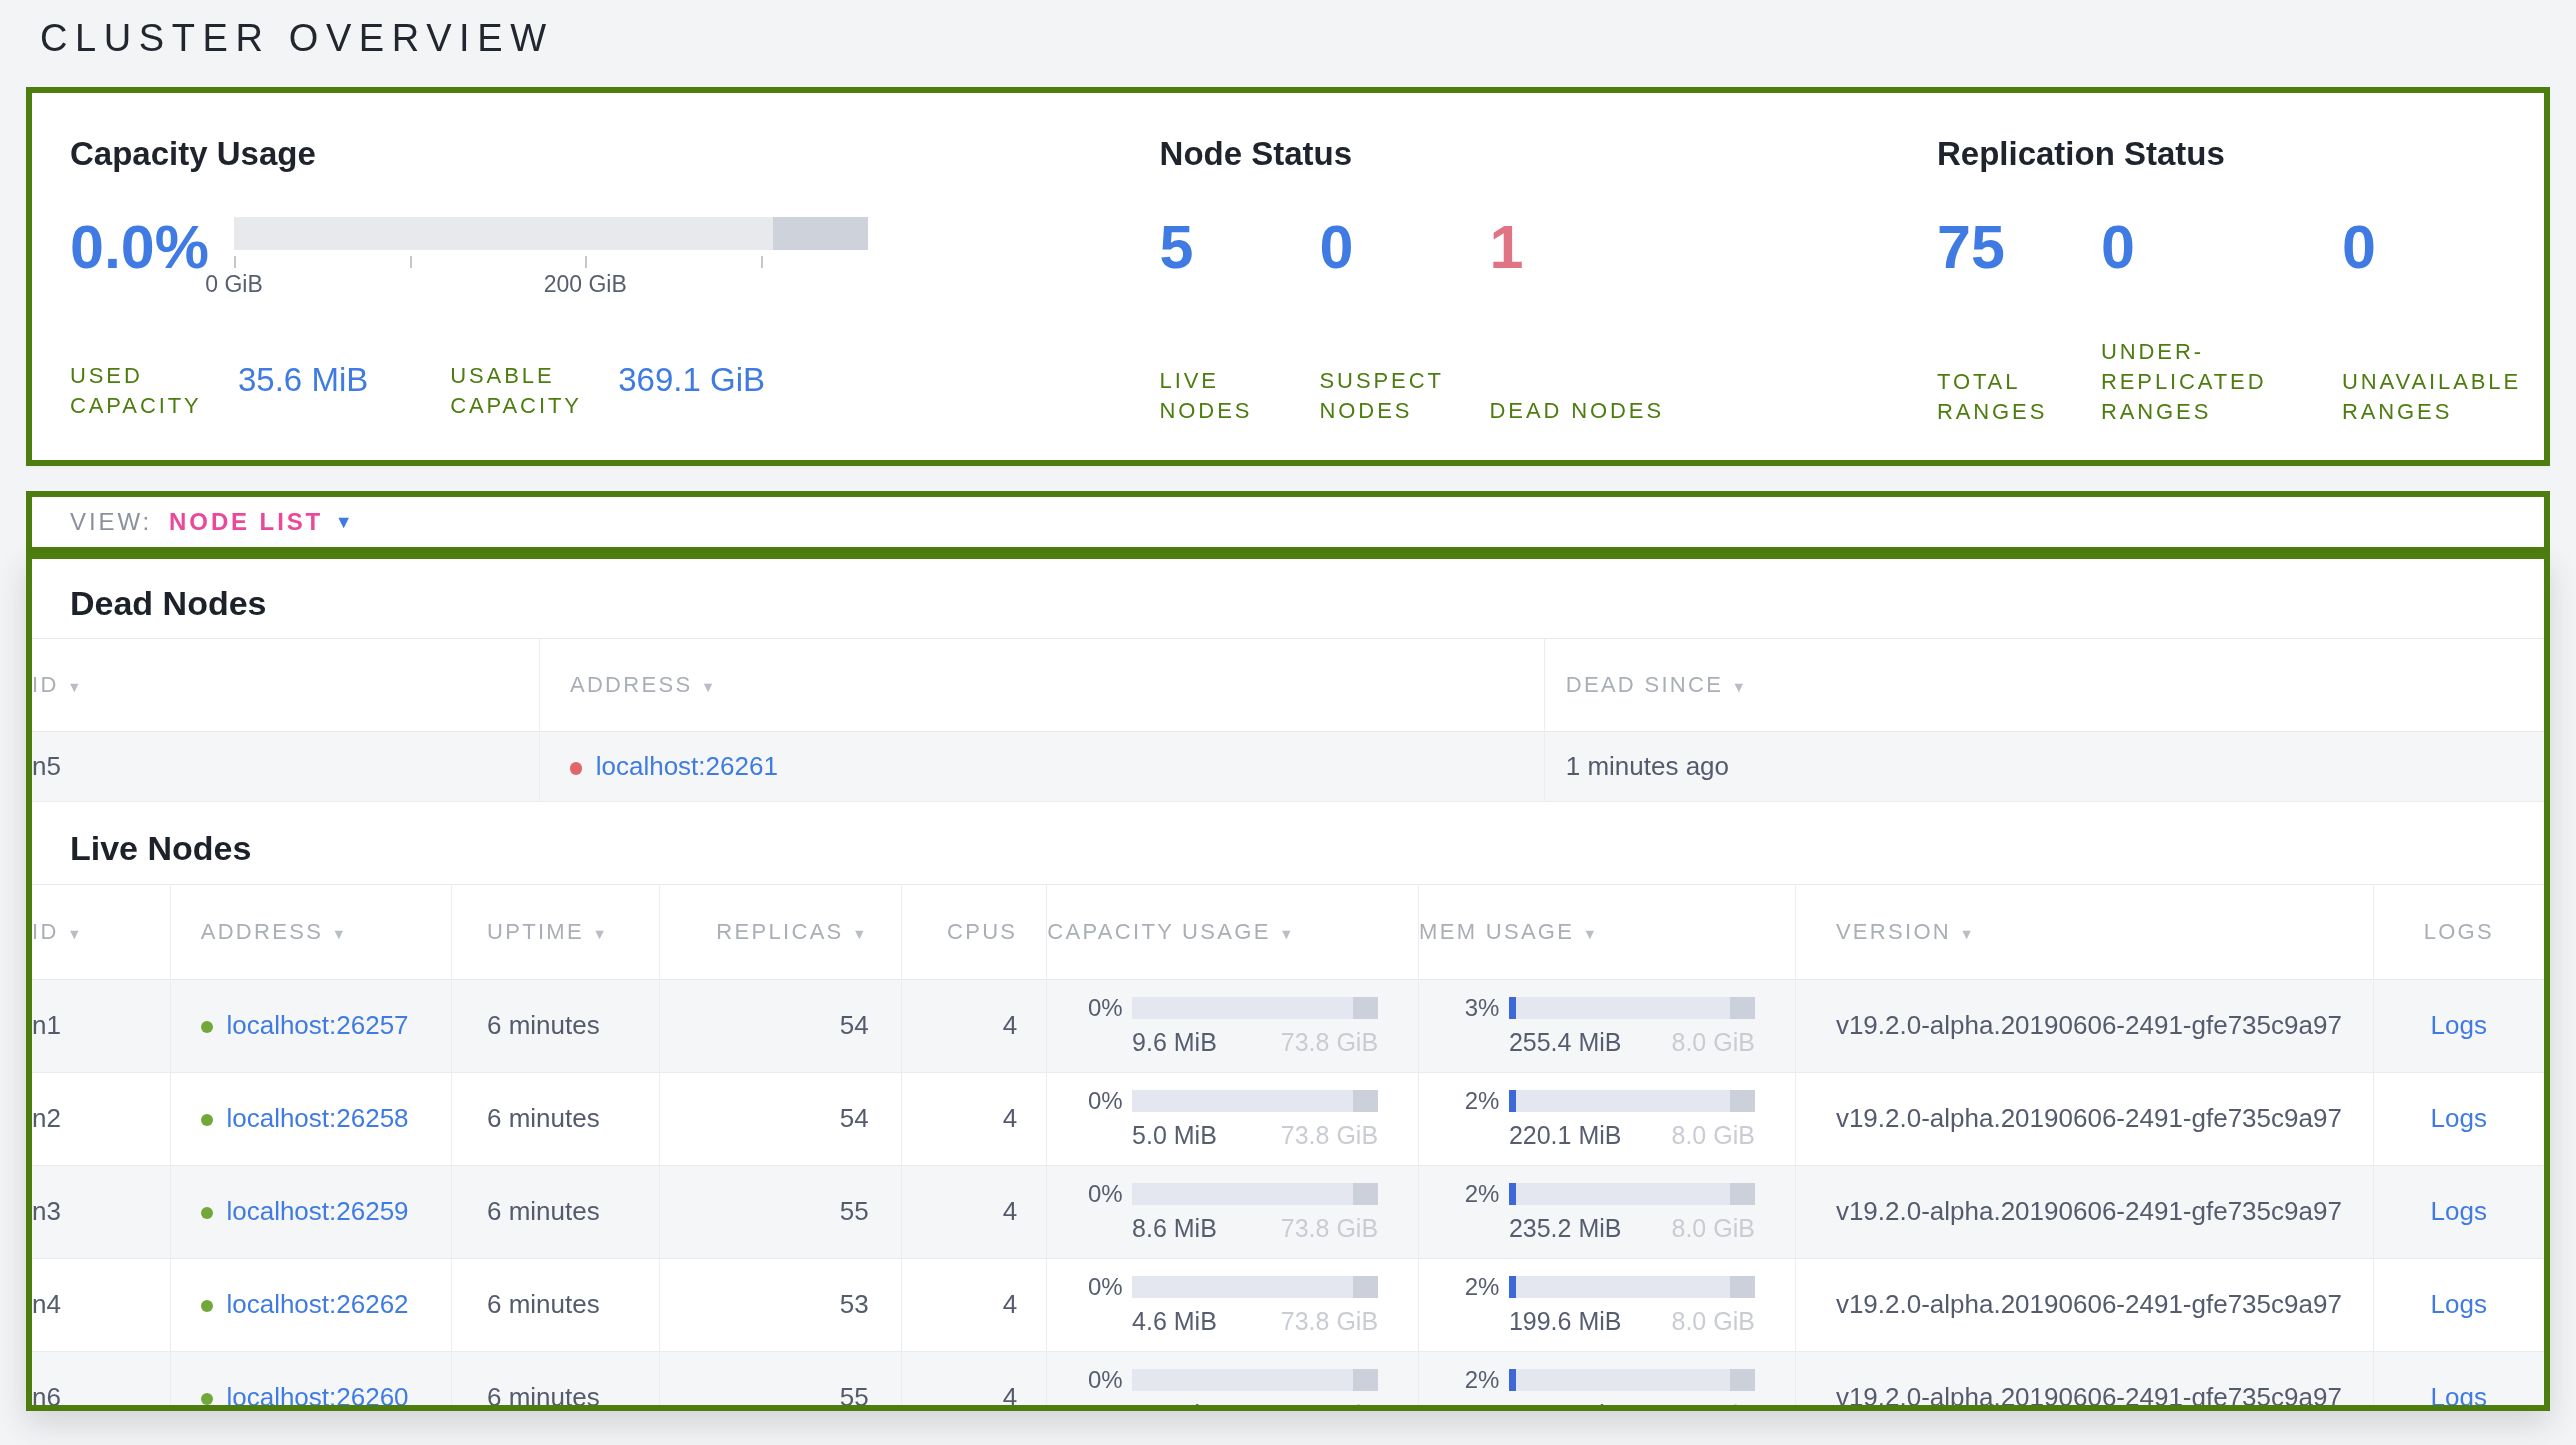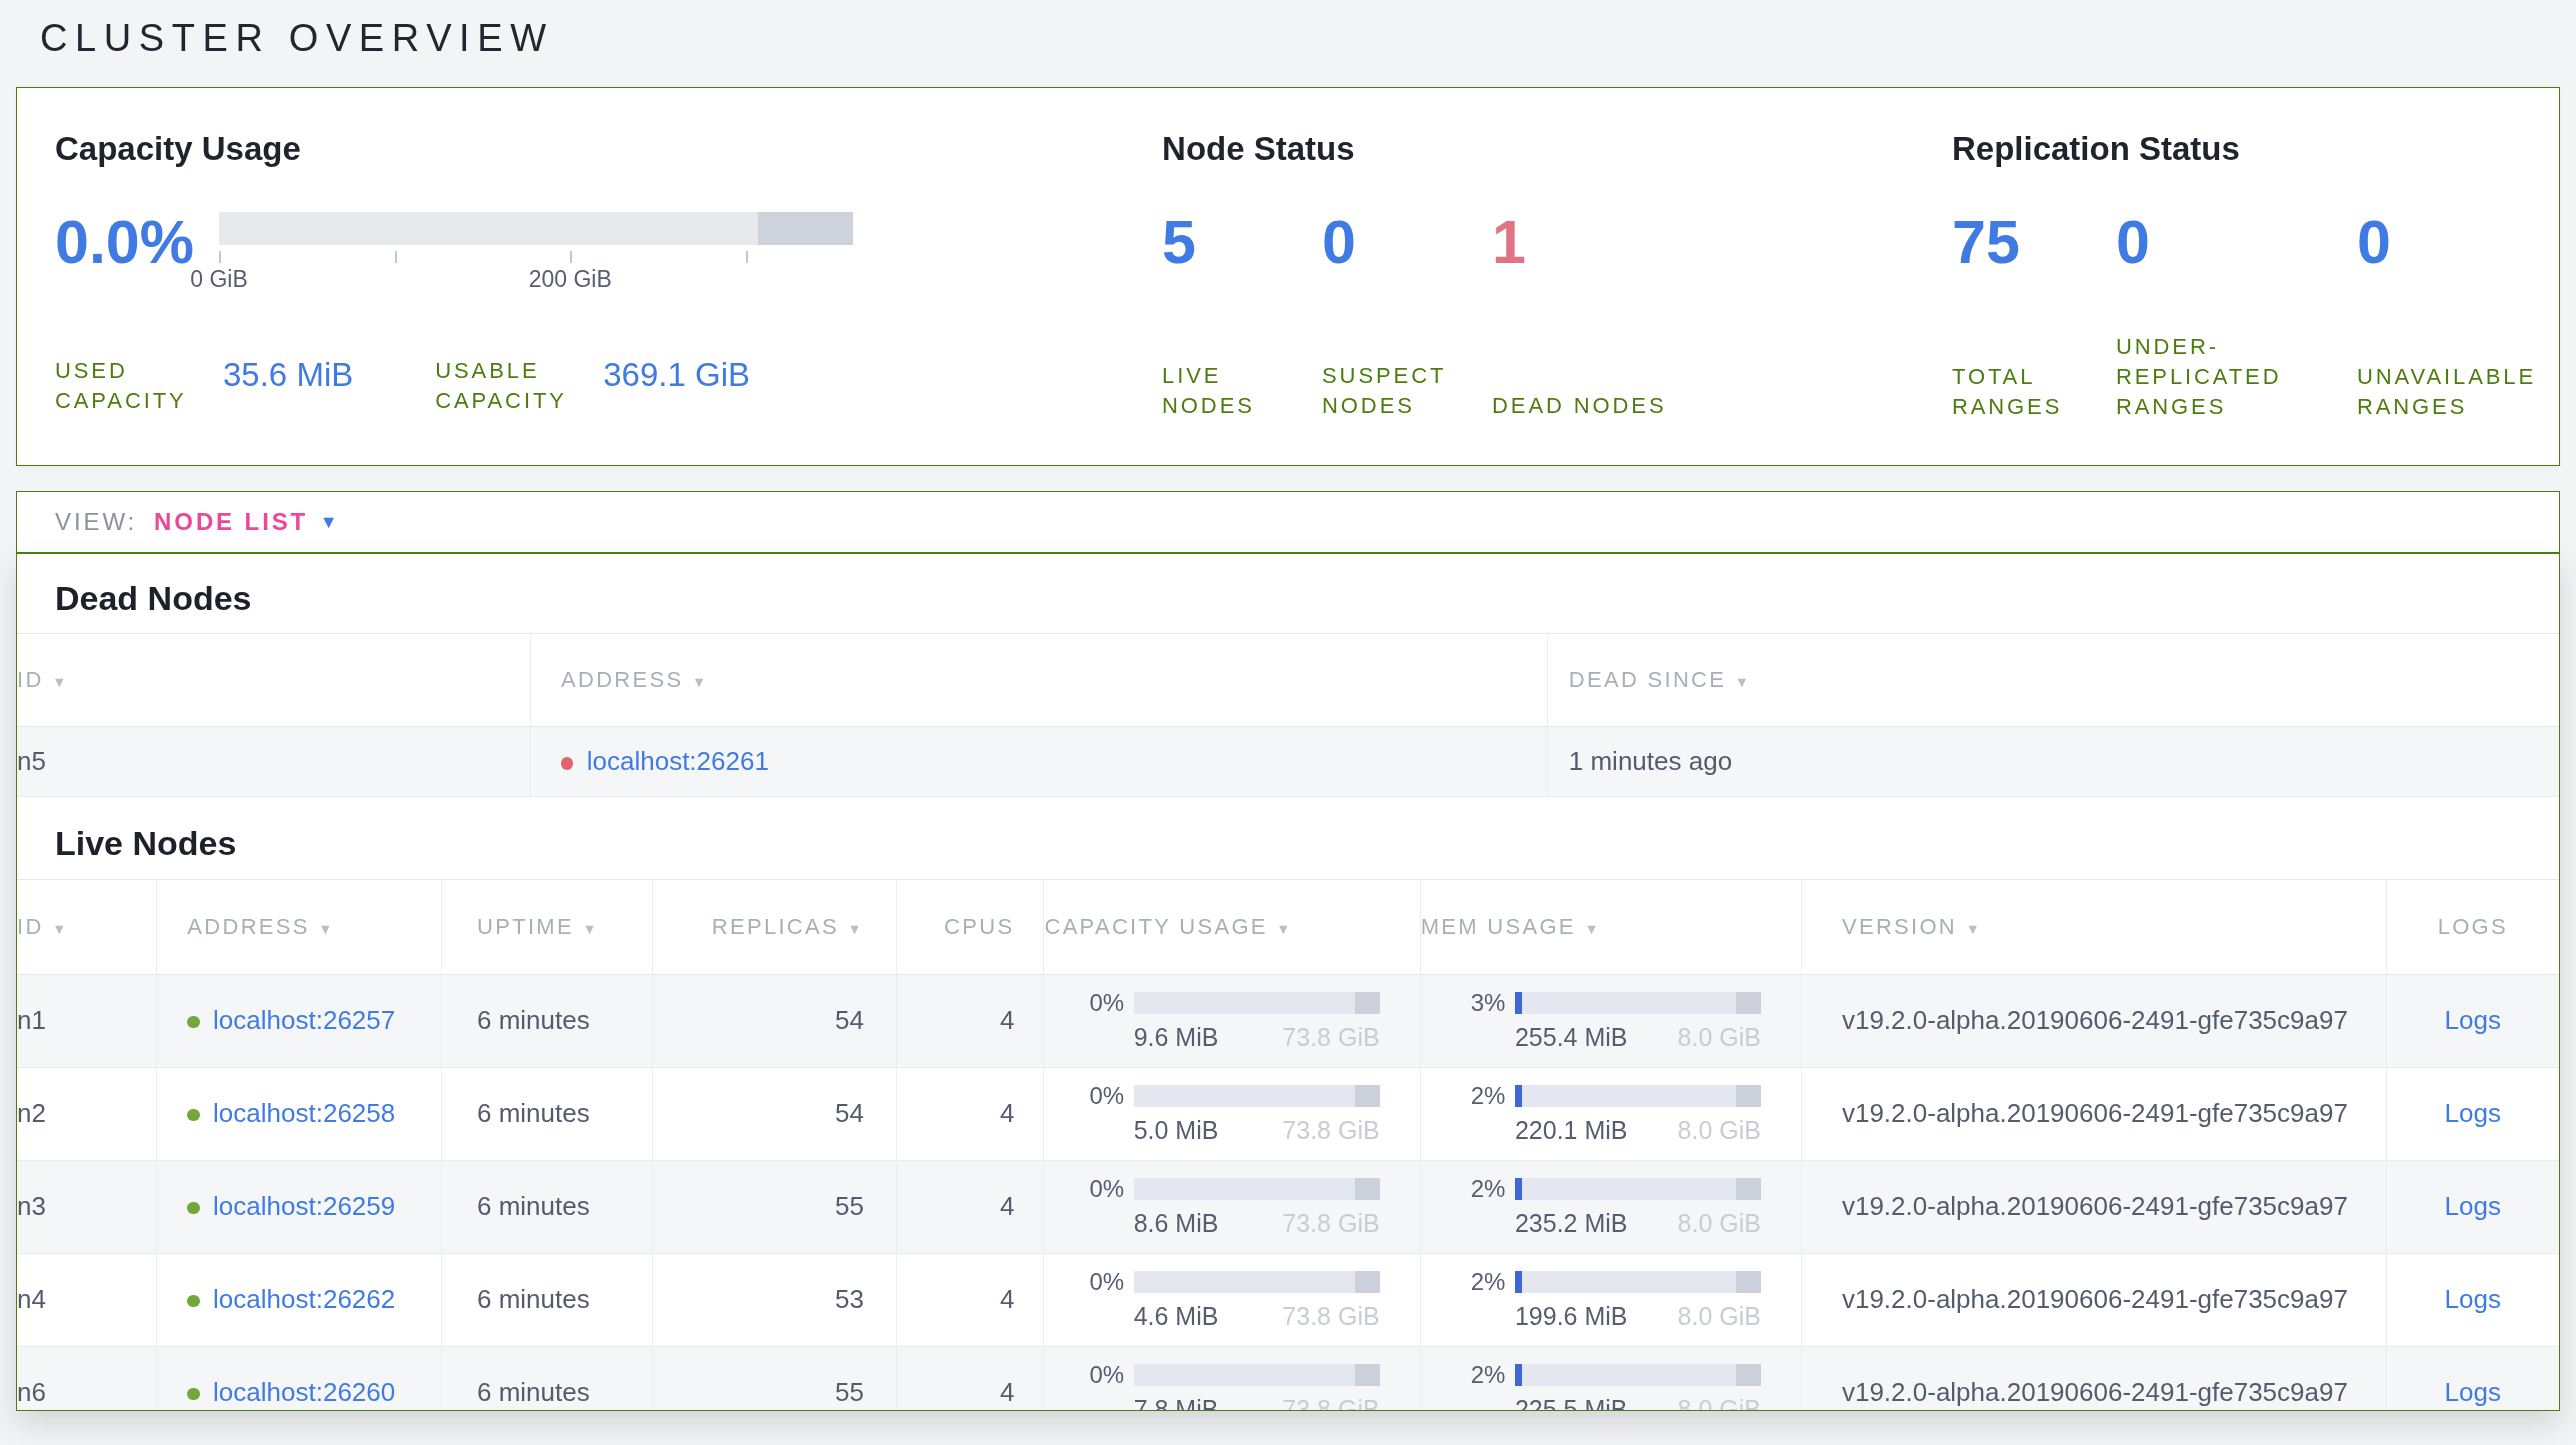--- a/index.html
+++ b/index.html
@@ -5,21 +5,21 @@
   * { margin:0; padding:0; box-sizing:border-box; }
   html,body { width:2576px; height:1446px; overflow:hidden; }
   body { font-family:"Liberation Sans", sans-serif; background:#f3f4f6; }
   .page { position:relative; width:2576px; height:1446px; }
 
   
   .page-title { margin:17px 26px 27px 40px; font-size:38px; font-weight:400;
     letter-spacing:7.6px; color:#22262e; }
 
   
-  .panel { background:#ffffff; border:1px solid #4d7c0f; margin:0 16px; }
+  .panel { background:#ffffff; border:6px solid #4d7c0f; margin:0 26px; }
   .summary-panel { height:379px; display:flex; padding:42px 0 0 38px;
     box-shadow:0 1.9px 4.8px rgba(0,0,0,.04); }
   .view-bar { height:62px; margin-top:25px; display:flex; align-items:center;
     padding-left:38px; }
   .main-panel { height:858px; margin-top:0; overflow:hidden;
     box-shadow:0 13.4px 29px rgba(40,44,52,.16); }
 
   
   .sec { }
   .sec-capacity { width:1117px; }

